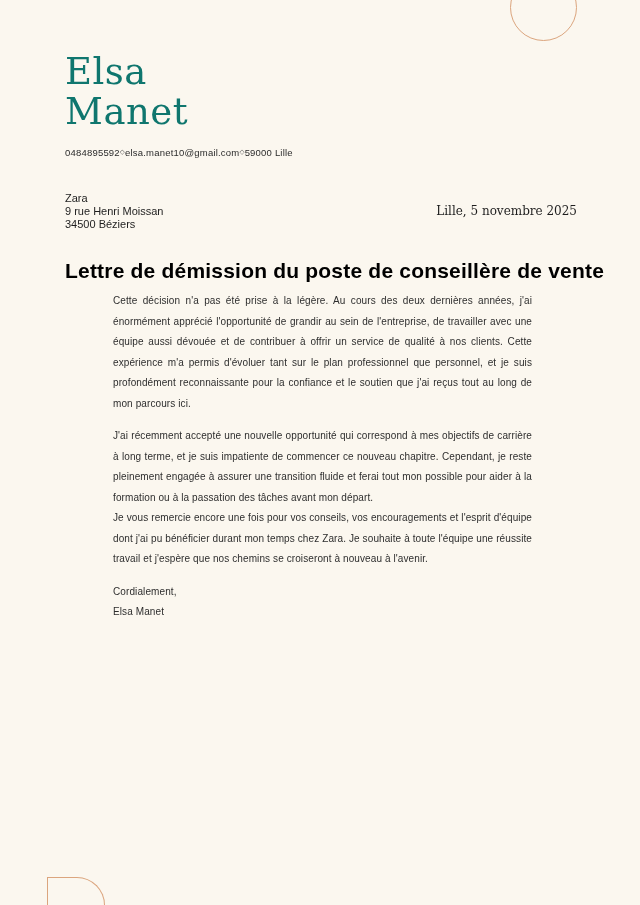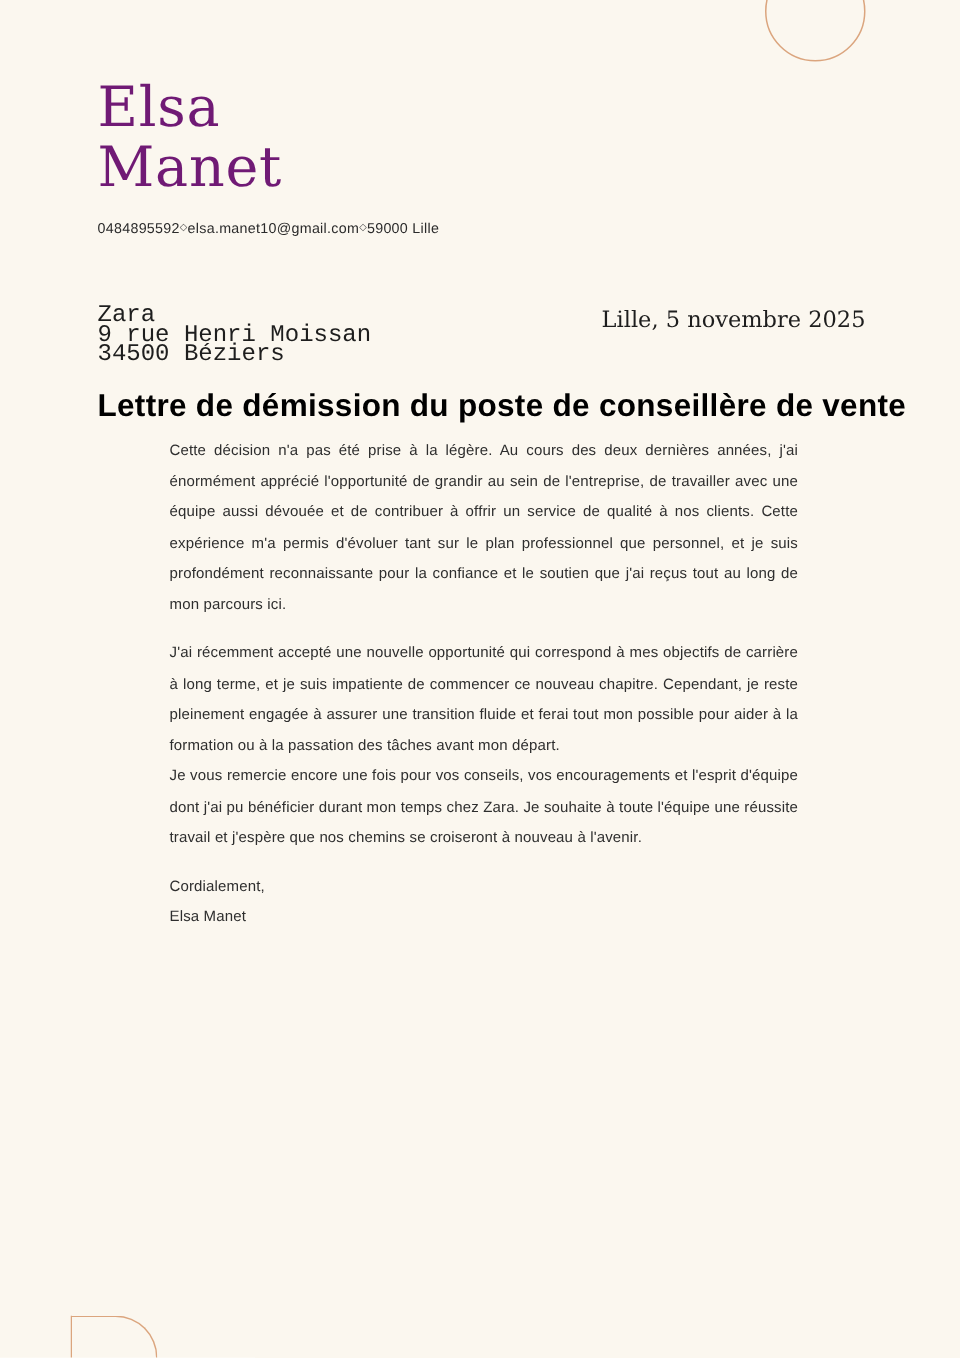--- a/index.html
+++ b/index.html
@@ -37,21 +37,21 @@
 
   
   .name {
     position: absolute;
     left: 65px;
     top: 52px;
     font-family: "DejaVu Serif", serif;
     font-size: 37px;
     line-height: 40px;
     font-weight: 500;
-    color: #701a75;
+    color: #0f766e;
     letter-spacing: 0.5px;
   }
   .contact-row {
     position: absolute;
     left: 65px;
     top: 147px;
     display: flex;
     align-items: center;
     font-size: 9.5px;
     color: #2B2B2B;
@@ -61,32 +61,31 @@
     font-size: 6.5px;
     color: #4a4a4a;
     line-height: 1;
   }
 
   
   .recipient {
     position: absolute;
     left: 65px;
     top: 192px;
-    font-family: Liberation Mono, monospace;
-    font-size: 16px;
+    font-family: Liberation Sans, sans-serif;
+    font-size: 11px;
     line-height: 13px;
     color: #1E1E1E;
-    margin-top: 12px;
   }
   .dateline {
     position: absolute;
     right: 63px;
     top: 204px;
     font-family: "DejaVu Serif", serif;
-    font-size: 15px;
+    font-size: 12px;
     color: #1E1E1E;
   }
 
   
   .subject {
     position: absolute;
     left: 65px;
     top: 259px;
     font-size: 21px;
     font-weight: 700;

